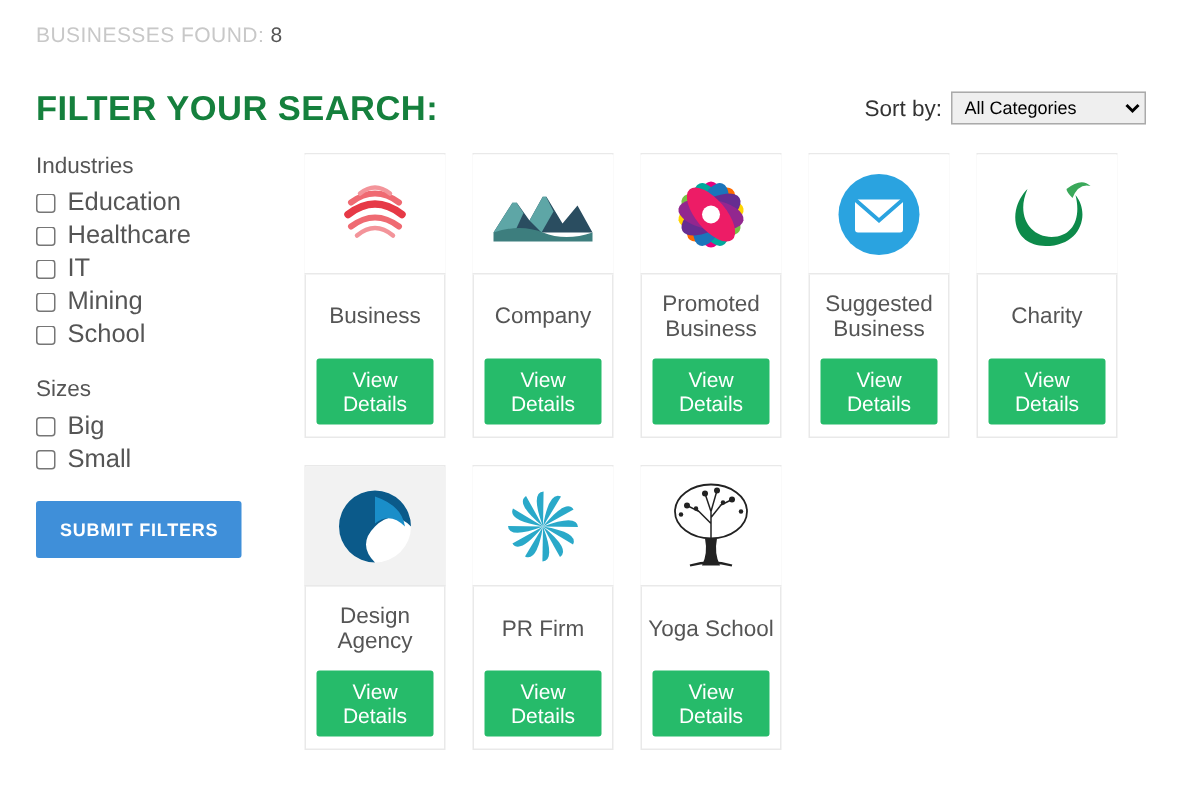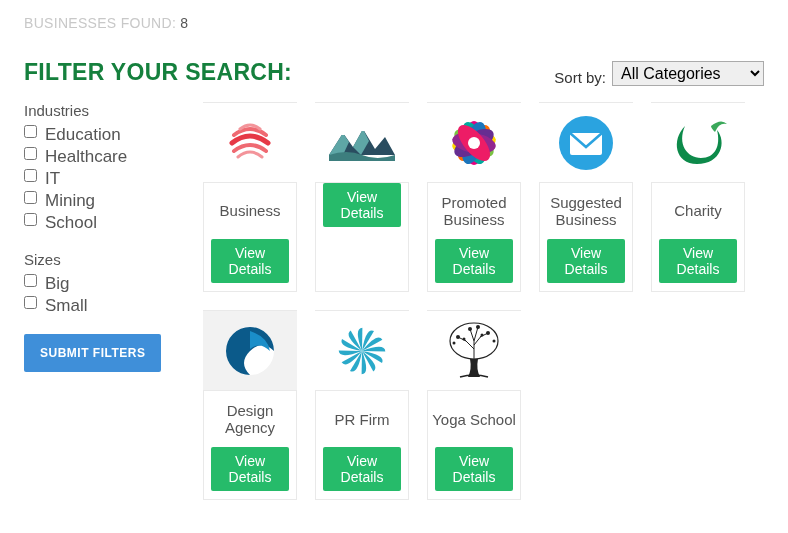--- a/index.html
+++ b/index.html
@@ -24,47 +24,47 @@
     margin-bottom: 16px;
   }
   .filter-heading {
     font-size: 23px;
     color: #15803d;
     font-weight: 700;
     letter-spacing: 0.3px;
   }
   .sort-wrap {
     display: flex;
-    align-items: flex-end;
+    align-items: center;
     gap: 6px;
     margin-top: 2px;
   }
   .sort-label { font-size: 15px; color: #333; }
   .sort-select {
-    font-size: 16px;
+    font-size: 12px;
     padding: 2px 4px;
     border: 1px solid #aaa;
     background: #efefef;
-    width: 152px;
+    width: 130px;
   }
   .main {
     display: flex;
     gap: 24px;
     align-items: flex-start;
   }
   .sidebar { width: 155px; flex-shrink: 0; }
   .filter-group { margin-bottom: 18px; }
   .group-title {
     font-size: 15px;
     color: #555;
     margin-bottom: 6px;
   }
   .filter-option {
     display: flex;
-    align-items: flex-start;
+    align-items: center;
     gap: 8px;
     font-size: 17px;
     color: #555;
     margin-bottom: 2px;
   }
   .filter-option input { margin: 0; }
   .submit-btn {
     background: #3f8fd9;
     color: #fff;
     border: none;
@@ -203,20 +203,21 @@
       <div class="logo-box">
         <svg width="70" height="48" viewBox="0 0 70 48">
           <path d="M2 36 L16 14 L26 28 L36 10 L48 30 L58 18 L68 36 Z" fill="#2a4d60"></path>
           <path d="M2 36 L16 14 L22 23 L16 36 Z" fill="#5ea6a6"></path>
           <path d="M26 28 L36 10 L42 22 L34 36 Z" fill="#5ea6a6"></path>
           <polygon points="14,16 18,16 16,10" fill="#fff"></polygon>
           <polygon points="34,12 38,12 36,6" fill="#fff"></polygon>
           <path d="M2 36 Q20 30 35 36 Q50 42 68 36 L68 42 L2 42 Z" fill="#3d7e7e"></path>
         </svg>
       </div>
+      <div class="card-title">Company</div>
       <button class="view-btn">View Details</button>
     </div>
 
     <div class="card">
       <div class="logo-box">
         <svg width="60" height="60" viewBox="0 0 60 60">
           <g transform="translate(30,30)">
             <ellipse rx="10" ry="22" fill="#e6007e" transform="rotate(0)"></ellipse>
             <ellipse rx="10" ry="22" fill="#ff6b00" transform="rotate(40)"></ellipse>
             <ellipse rx="10" ry="22" fill="#ffd500" transform="rotate(80)"></ellipse>

